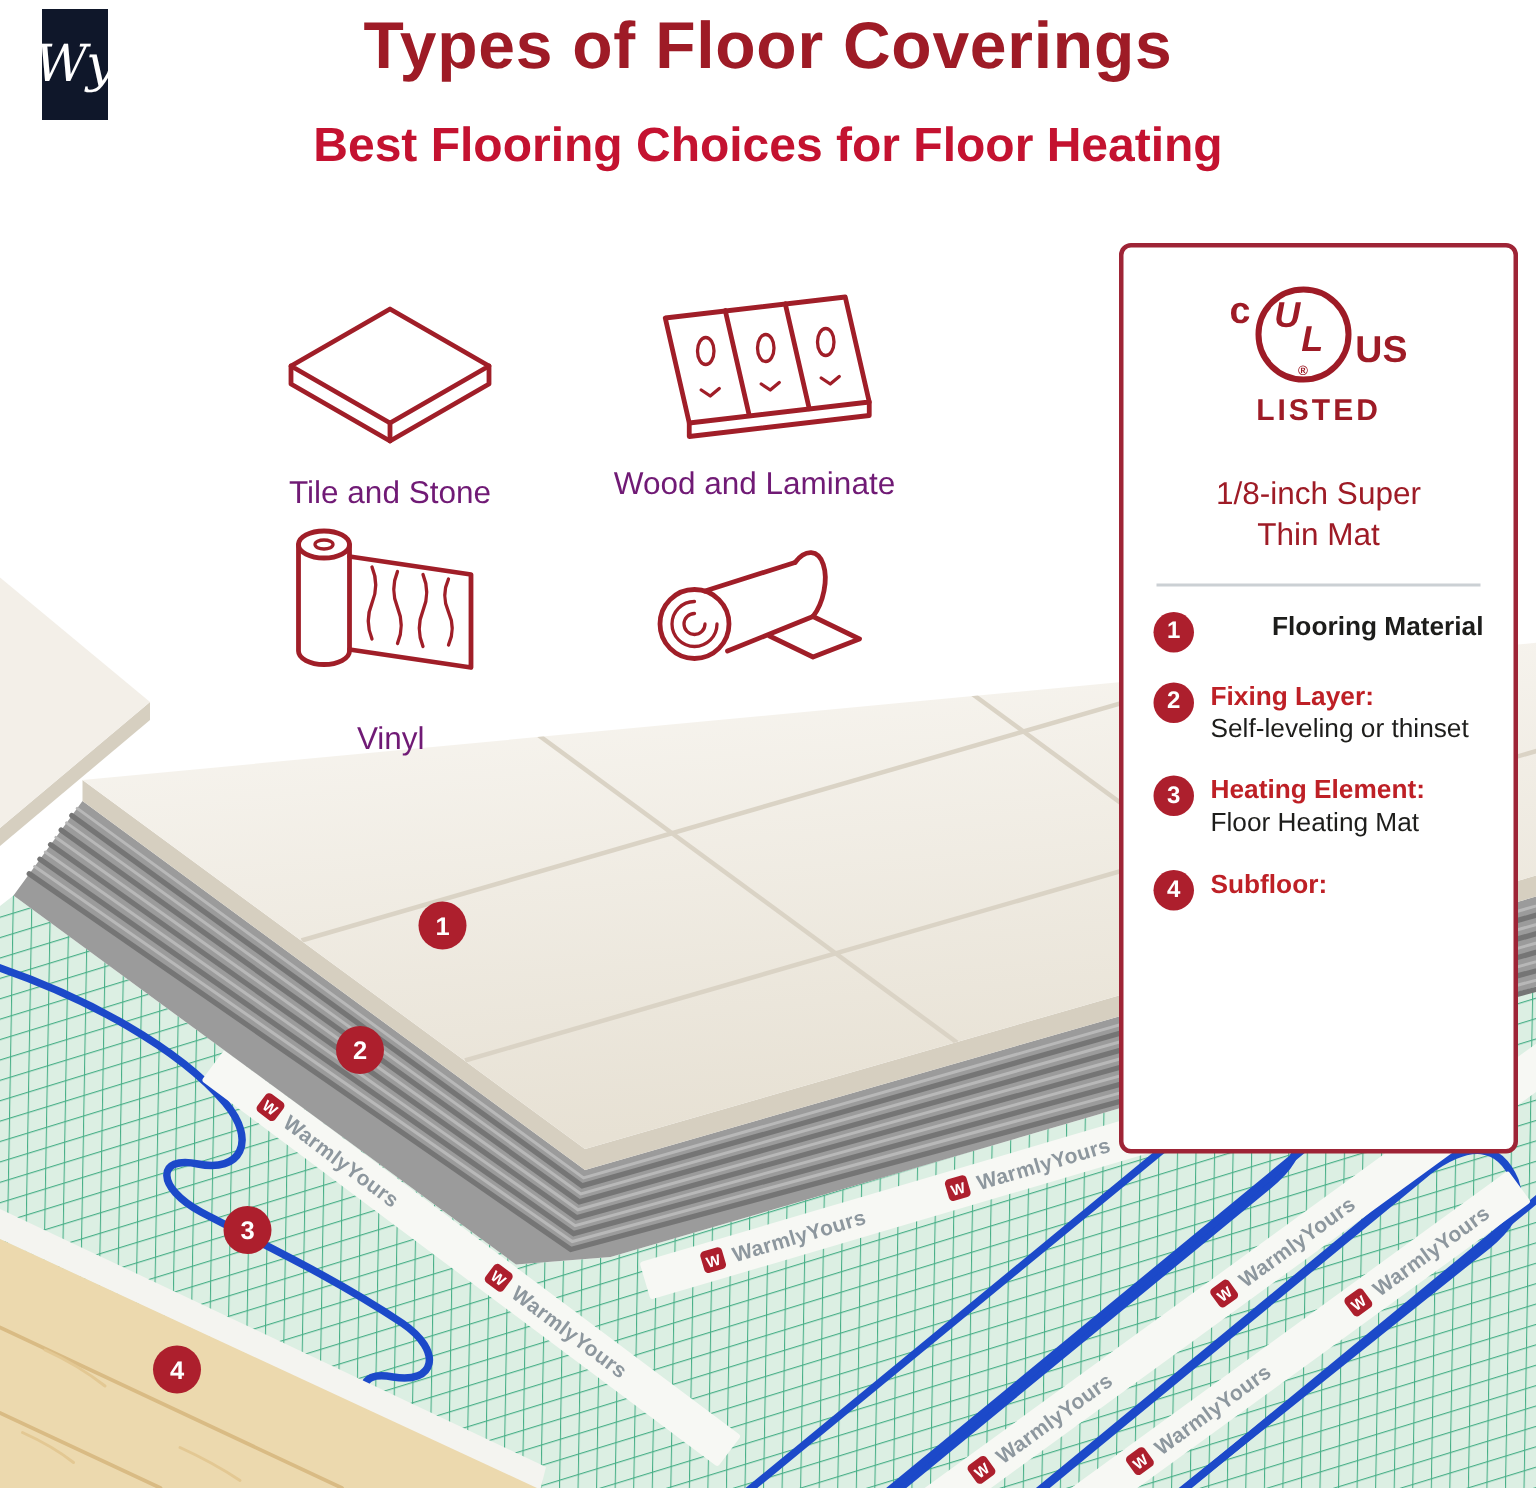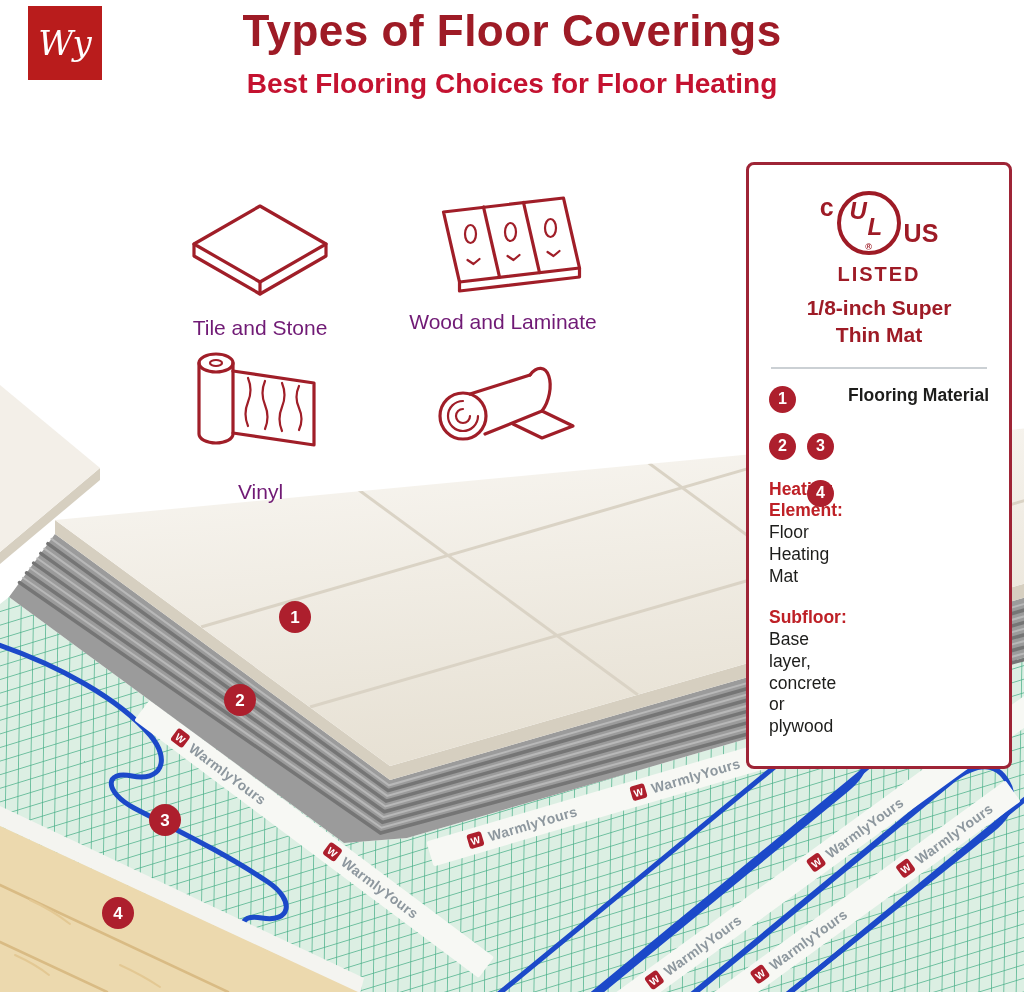--- a/index.html
+++ b/index.html
@@ -1,24 +1,24 @@
 <!DOCTYPE html>
 <html><head>
 <meta charset="utf-8">
 <style>
   html,body{margin:0;padding:0;}
   body{width:1024px;height:992px;position:relative;background:#ffffff;overflow:hidden;
        font-family:"Liberation Sans",sans-serif;color:#1d1d1b;}
-  .logo{position:absolute;left:28px;top:6px;width:74px;height:74px;background:#b91c1c;
+  .logo{position:absolute;left:28px;top:6px;width:44px;height:74px;background:#0f172a;
         color:#fff;display:flex;align-items:center;justify-content:center;z-index:4;
         font-family:"DejaVu Serif",serif;font-style:italic;font-size:34px;}
   .title{position:absolute;left:0;right:0;top:6px;margin:0;text-align:center;z-index:3;
          font-size:44px;font-weight:bold;color:#9e1b26;letter-spacing:.5px;}
-  .subtitle{position:absolute;left:0;right:0;top:68px;margin:0;text-align:center;z-index:3;
-         font-size:28px;font-weight:bold;color:#c41230;}
+  .subtitle{position:absolute;left:0;right:0;top:78px;margin:0;text-align:center;z-index:3;
+         font-size:32px;font-weight:bold;color:#c41230;}
   .cell{position:absolute;text-align:center;z-index:2;}
   .cell-tile{left:160px;top:200px;width:200px;}
   .cell-wood{left:388px;top:192px;width:230px;}
   .cell-vinyl{left:168px;top:346px;width:185px;}
   .cell-carpet{left:410px;top:356px;width:185px;}
   .flabel{font-size:21px;font-weight:normal;color:#701a75;margin-top:10px;}
   .ficon path,.ficon circle,.ficon ellipse{stroke:#a01e28;stroke-width:3.2;fill:none;
         stroke-linecap:round;stroke-linejoin:round;}
   .ficon .thin{stroke-width:2.2;}
   
@@ -26,21 +26,21 @@
          background:#fff;border:3px solid #9e2436;border-radius:8px;z-index:5;padding:18px 20px 14px;}
   .ul-row{display:flex;justify-content:center;gap:3px;color:#9e1b26;margin-top:8px;}
   .c-mark{font-size:25px;font-weight:bold;margin-top:2px;}
   .us-mark{font-size:25px;font-weight:bold;margin-top:28px;}
   .ul-circle{position:relative;width:56px;height:56px;border:4px solid #9e1b26;border-radius:50%;
          display:inline-block;font-weight:bold;font-style:italic;}
   .ul-u{position:absolute;left:9px;top:2px;font-size:24px;}
   .ul-l{position:absolute;left:27px;top:18px;font-size:24px;}
   .ul-reg{position:absolute;left:50%;transform:translateX(-50%);bottom:-1px;font-size:9px;font-style:normal;}
   .listed{text-align:center;font-weight:bold;font-size:20px;letter-spacing:2px;color:#9e1b26;margin-top:8px;}
-  .feature{width:170px;margin:8px auto 0;text-align:center;font-weight:bold;font-size:21px;
+  .feature{width:170px;margin:30px auto 0;text-align:center;font-weight:normal;font-size:21px;
          line-height:1.3;color:#9e1b26;}
   .divider{height:0;border-top:2px solid #cbd0d4;margin:18px 2px 16px;}
   .layers{display:grid;grid-template-columns:38px 1fr;row-gap:19px;align-items:start;}
   .badge{width:27px;height:27px;border-radius:50%;background:#ad1f2d;color:#fff;font-weight:bold;
          font-size:16px;display:flex;align-items:center;justify-content:center;margin-top:1px;}
   .layer-title{font-weight:bold;font-size:17.5px;line-height:1.25;color:#be2026;}
   .layer-title.dark{color:#1d1d1b;text-align:right;}
   .layer-desc{font-size:17.5px;line-height:1.25;color:#1d1d1b;}
   
   .scene{position:absolute;left:0;top:380px;z-index:1;}
@@ -279,30 +279,33 @@
     <div class="badge">
       <span>1</span>
     </div>
     <div class="layer-text">
       <div class="layer-title dark">Flooring Material</div>
     </div>
 
     <div class="badge">
       <span>2</span>
     </div>
+    <div class="layer-text">
+      <div class="layer-title">Fixing Layer:</div>
+      <div class="layer-desc">Self-leveling or thinset</div>
+    </div>
 
     <div class="badge">
       <span>3</span>
     </div>
     <div class="layer-text">
       <div class="layer-title">Heating Element:</div>
       <div class="layer-desc">Floor Heating Mat</div>
     </div>
 
     <div class="badge">
       <span>4</span>
     </div>
     <div class="layer-text">
       <div class="layer-title">Subfloor:</div>
-      <div class="layer-desc">Base layer, concrete or plywood</div>
     </div>
   </div>
 </aside>
 
 </body></html>

